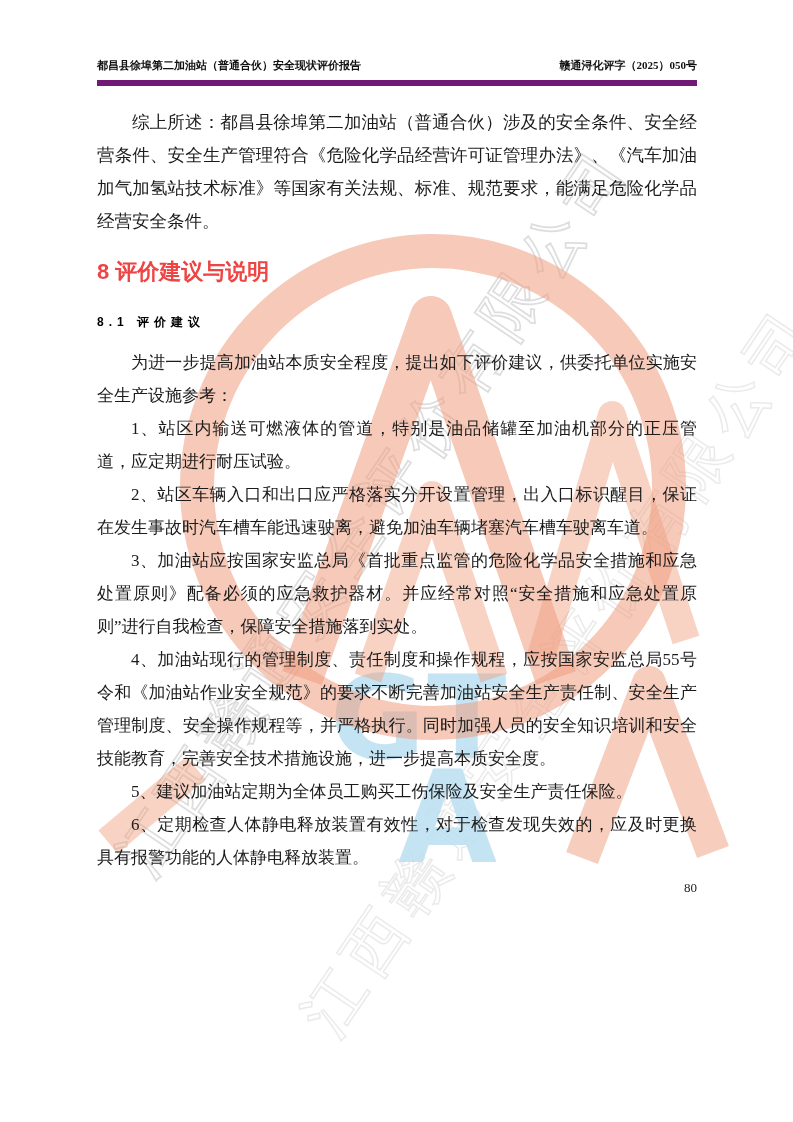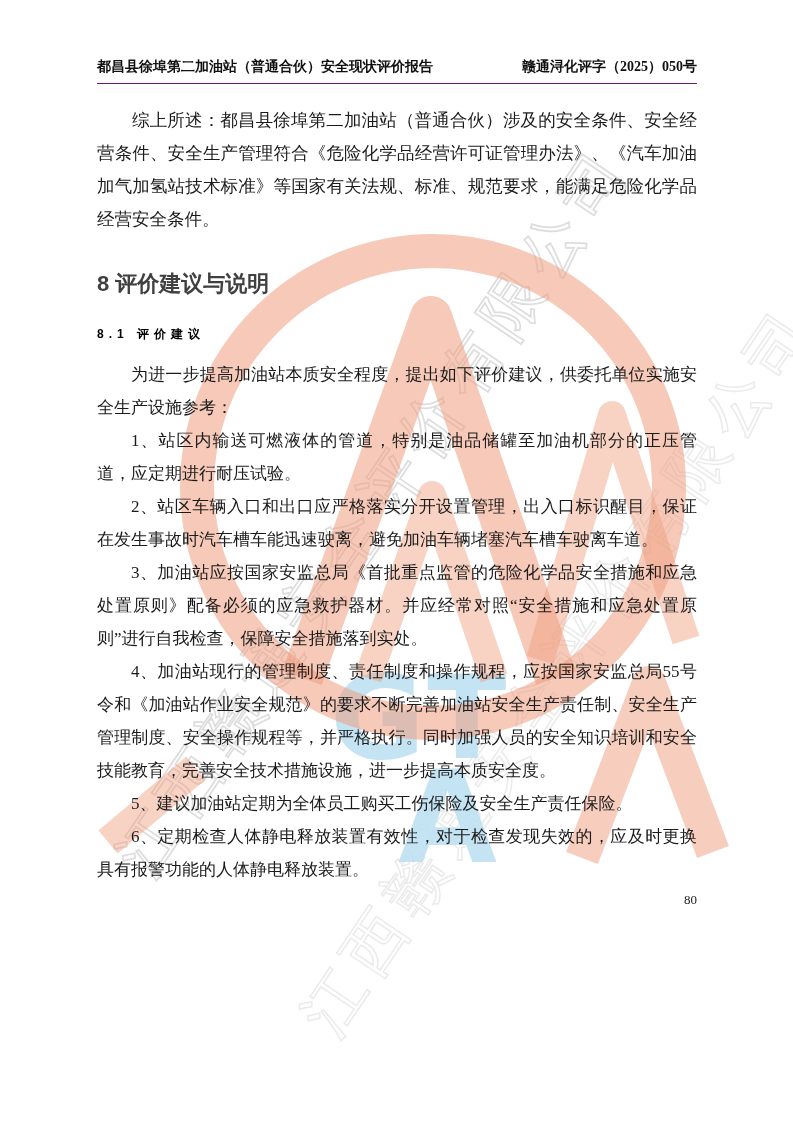--- a/index.html
+++ b/index.html
@@ -17,34 +17,34 @@
     position:absolute; left:0; top:0; width:793px; height:1122px;
     z-index:0; pointer-events:none;
   }
   
   .content {
     position:relative; z-index:1;
     padding:58px 96px 0 97px;
   }
   .doc-header {
     display:flex; justify-content:space-between; align-items:center;
-    font-size:14px; font-weight:bold; color:#111;
+    font-size:11px; font-weight:bold; color:#111;
     padding-bottom:7px;
-    border-bottom:1px solid #701a75;
+    border-bottom:6px solid #701a75;
   }
   .summary {
     margin:20px 0 0;
     font-size:17.5px; line-height:33px;
     font-weight:normal;
     text-align:justify; text-indent:2em;
   }
   .sec-title {
-    margin:32px 0 0;
+    margin:18px 0 0;
     font-family:"Liberation Sans","DejaVu Sans",sans-serif;
-    font-size:22px; line-height:32px; font-weight:bold; color:#404040;
+    font-size:22px; line-height:32px; font-weight:bold; color:#ef4444;
   }
   .subsec-title {
     margin:20px 0 0;
     font-family:"Liberation Sans","DejaVu Sans",sans-serif;
     font-size:12px; line-height:28px; font-weight:bold; color:#000;
     letter-spacing:5px;
   }
   p.body { margin:0; font-size:17px; line-height:33px; text-align:justify; text-indent:2em; }
   p.body.first { margin-top:10px; }
   .page-number {

